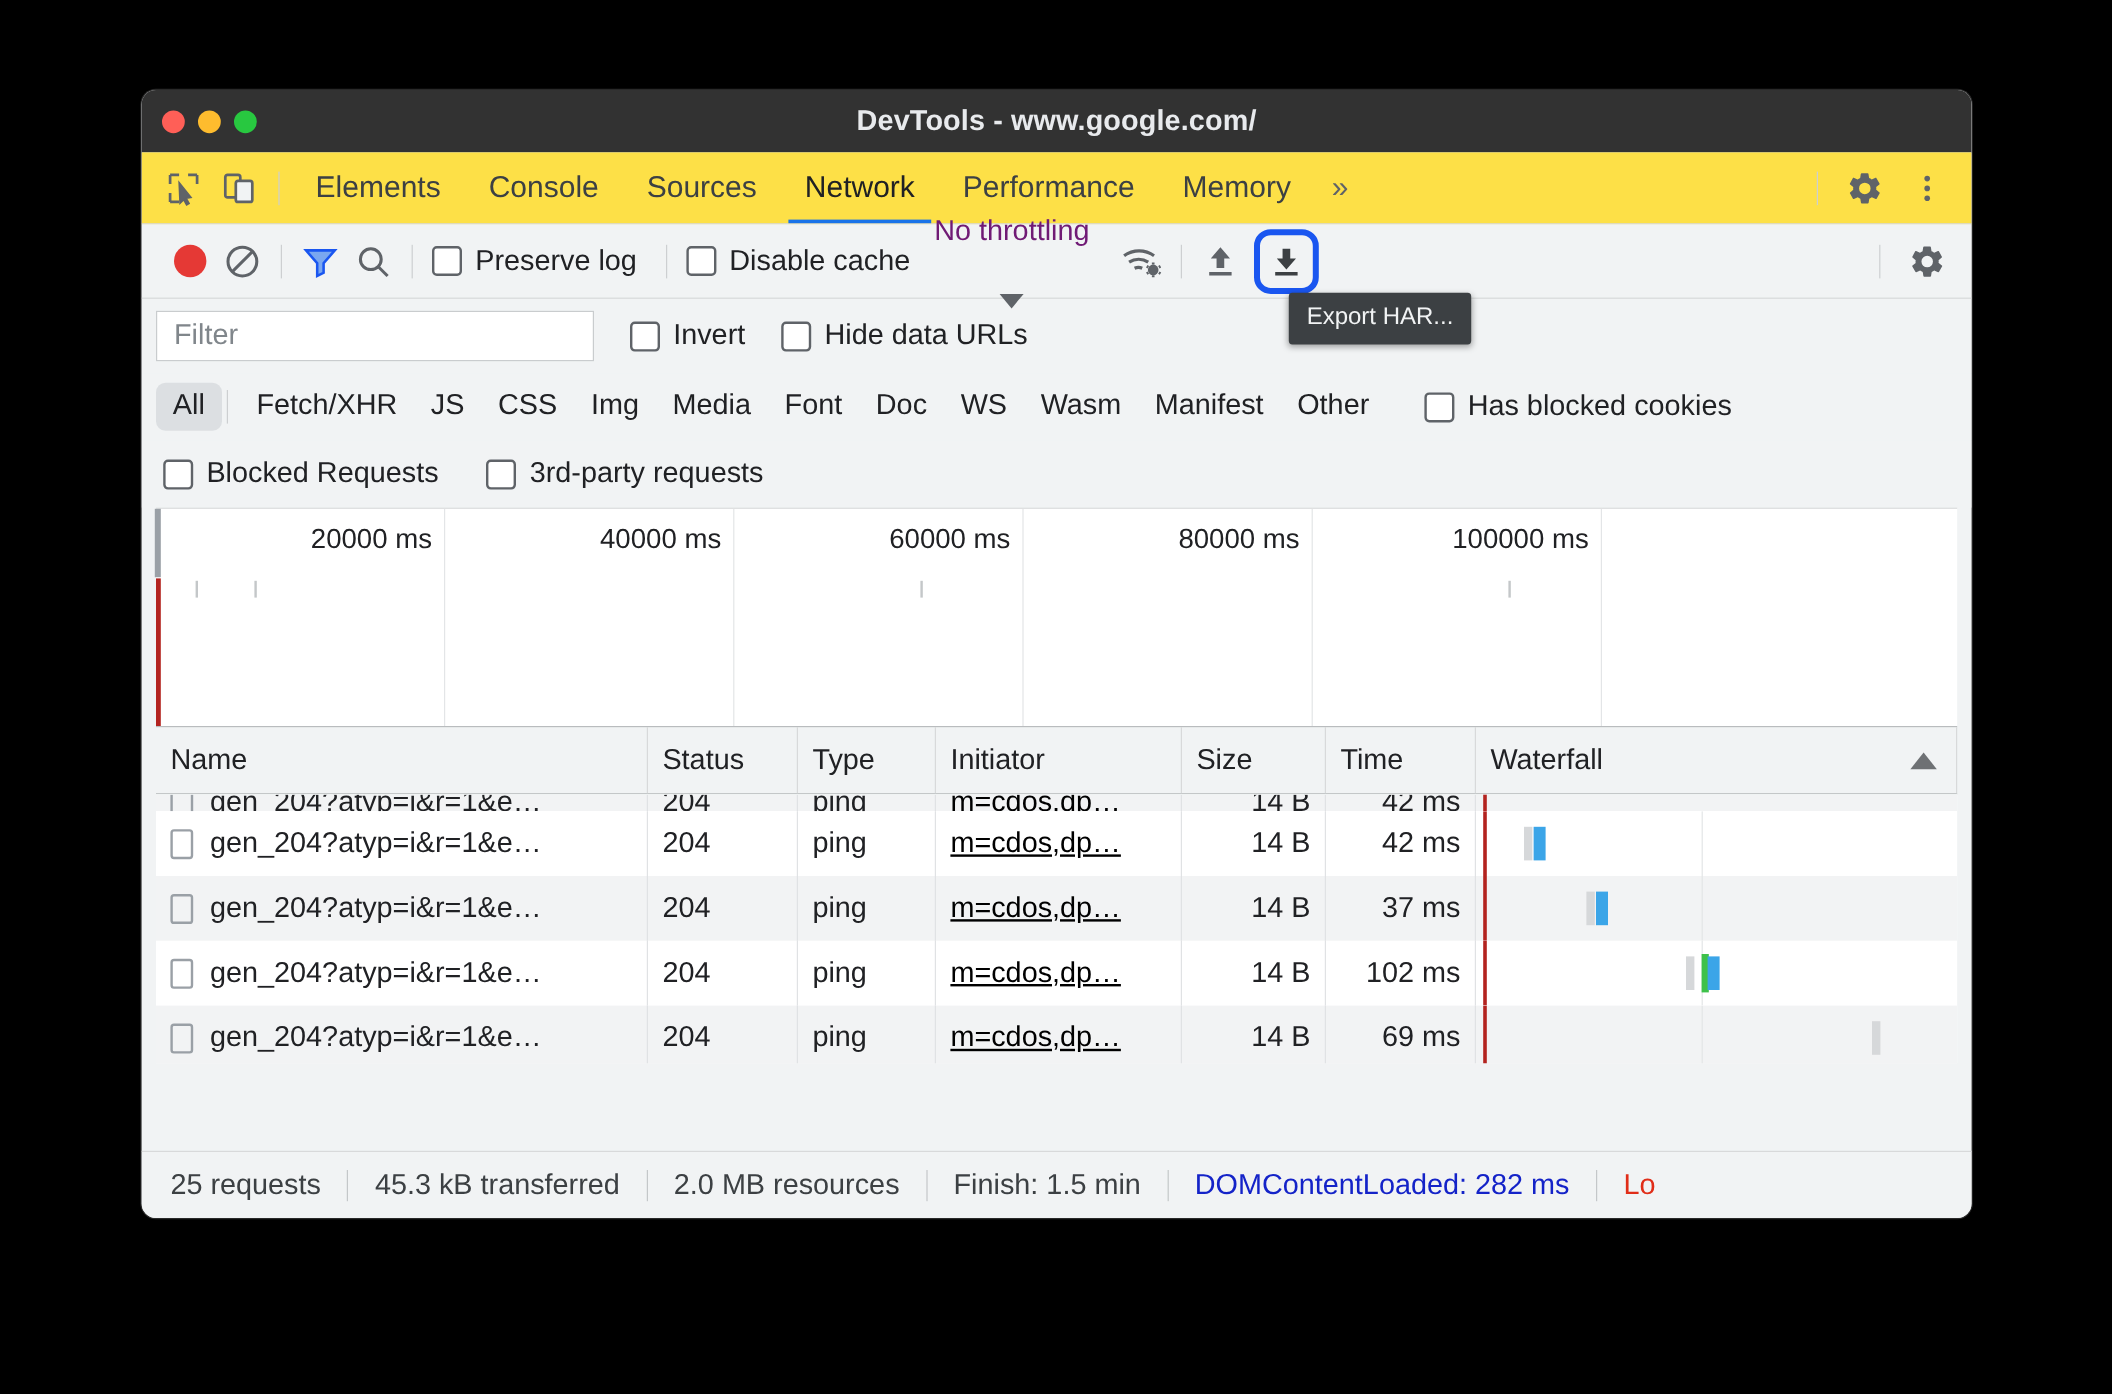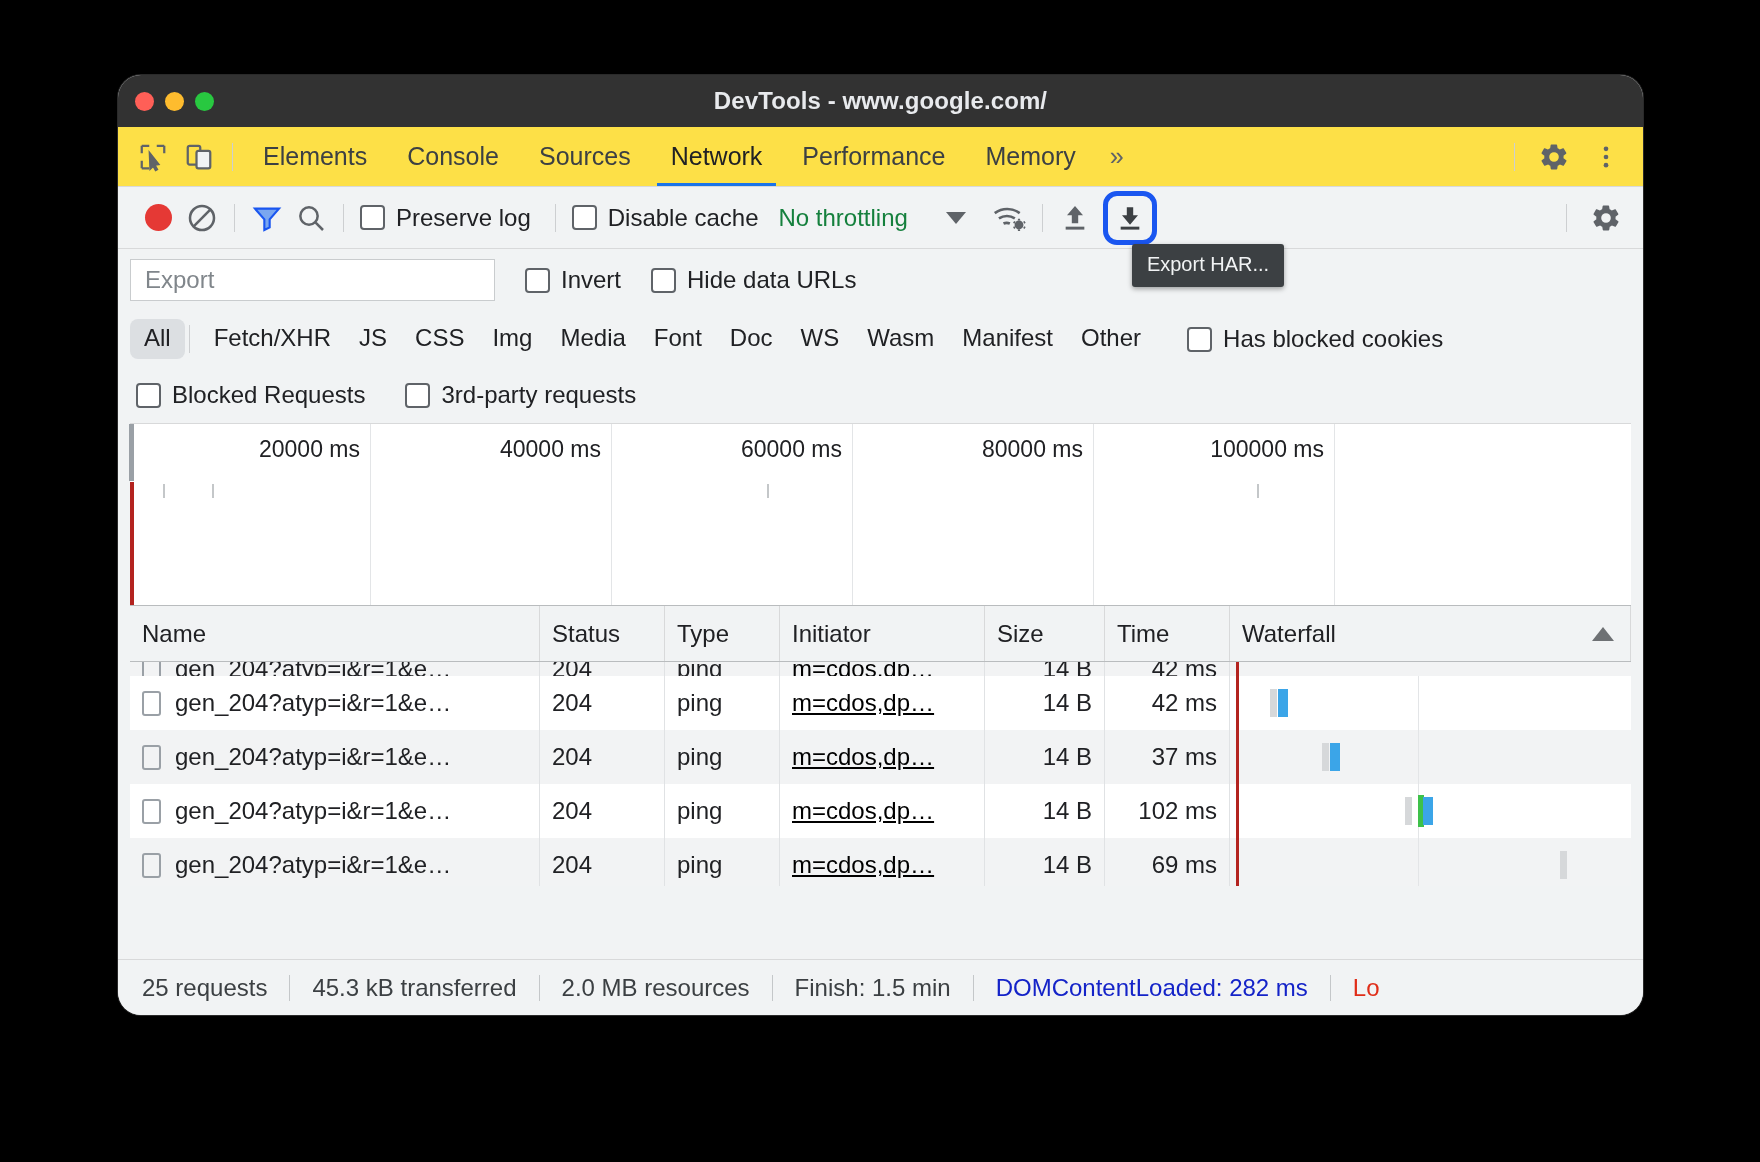--- a/index.html
+++ b/index.html
@@ -10,21 +10,21 @@
     overflow: hidden;
   }
   #root { position: relative; width: 1760px; height: 1162px; }
 
   
   .window {
     position: absolute;
     left: 118px; top: 75px;
     width: 1525px; height: 940px;
     background: #f1f3f4;
-    border-radius: 23px;
+    border-radius: 12px;
     overflow: hidden;
     box-shadow: 0 0 0 1px #2a2a2a;
   }
 
   
   .titlebar {
     position: relative;
     height: 52px;
     background: #323232;
     display: flex;
@@ -98,22 +98,22 @@
   }
   .cb-label {
     display: flex; align-items: center; gap: 11px;
     font-size: 24px; color: #202124; margin-left: 6px;
   }
   .cbx {
     width: 25px; height: 25px; border: 2px solid #5f6368;
     border-radius: 4px; background: #fff; flex: none;
   }
   .throttle {
-    font-size: 24px; color: #15803d; margin-left: 20px;
-    display: flex; align-items: center; gap: 38px;
+    font-size: 24px; color: #701a75; margin-left: 20px;
+    display: flex; align-items: center; gap: 38px; flex-direction: column;
   }
   .caret-dn {
     width: 0; height: 0;
     border-left: 10px solid transparent;
     border-right: 10px solid transparent;
     border-top: 12px solid #5f6368;
   }
 
   
   .har-wrap {
@@ -407,21 +407,21 @@
         <div class="tb-icon">
           <svg width="32" height="32" viewBox="0 0 24 24" fill="#5f6368">
             <path d="M19.1 12.9c0-.3.1-.6.1-.9s0-.6-.1-.9l2-1.6c.2-.1.2-.4.1-.6l-1.9-3.3c-.1-.2-.4-.3-.6-.2l-2.4 1c-.5-.4-1-.7-1.6-.9l-.4-2.5c0-.2-.2-.4-.5-.4h-3.8c-.2 0-.4.2-.5.4l-.4 2.5c-.6.2-1.1.6-1.6.9l-2.4-1c-.2-.1-.5 0-.6.2L2.7 8.9c-.1.2-.1.5.1.6l2 1.6c0 .3-.1.6-.1.9s0 .6.1.9l-2 1.6c-.2.1-.2.4-.1.6l1.9 3.3c.1.2.4.3.6.2l2.4-1c.5.4 1 .7 1.6.9l.4 2.5c.1.2.3.4.5.4h3.8c.2 0 .4-.2.5-.4l.4-2.5c.6-.2 1.1-.6 1.6-.9l2.4 1c.2.1.5 0 .6-.2l1.9-3.3c.1-.2.1-.5-.1-.6l-2-1.6zM12 15.6A3.6 3.6 0 1 1 12 8.4a3.6 3.6 0 0 1 0 7.2z"></path>
           </svg>
         </div>
       </div>
     </div>
 
     <div class="filterrow">
       <div class="filter-input">
-        <span>Export</span>
+        <span>Filter</span>
       </div>
       <div class="cb-label">
         <span class="cbx"></span>
         <span>Invert</span>
       </div>
       <div class="cb-label">
         <span class="cbx"></span>
         <span>Hide data URLs</span>
       </div>
     </div>

